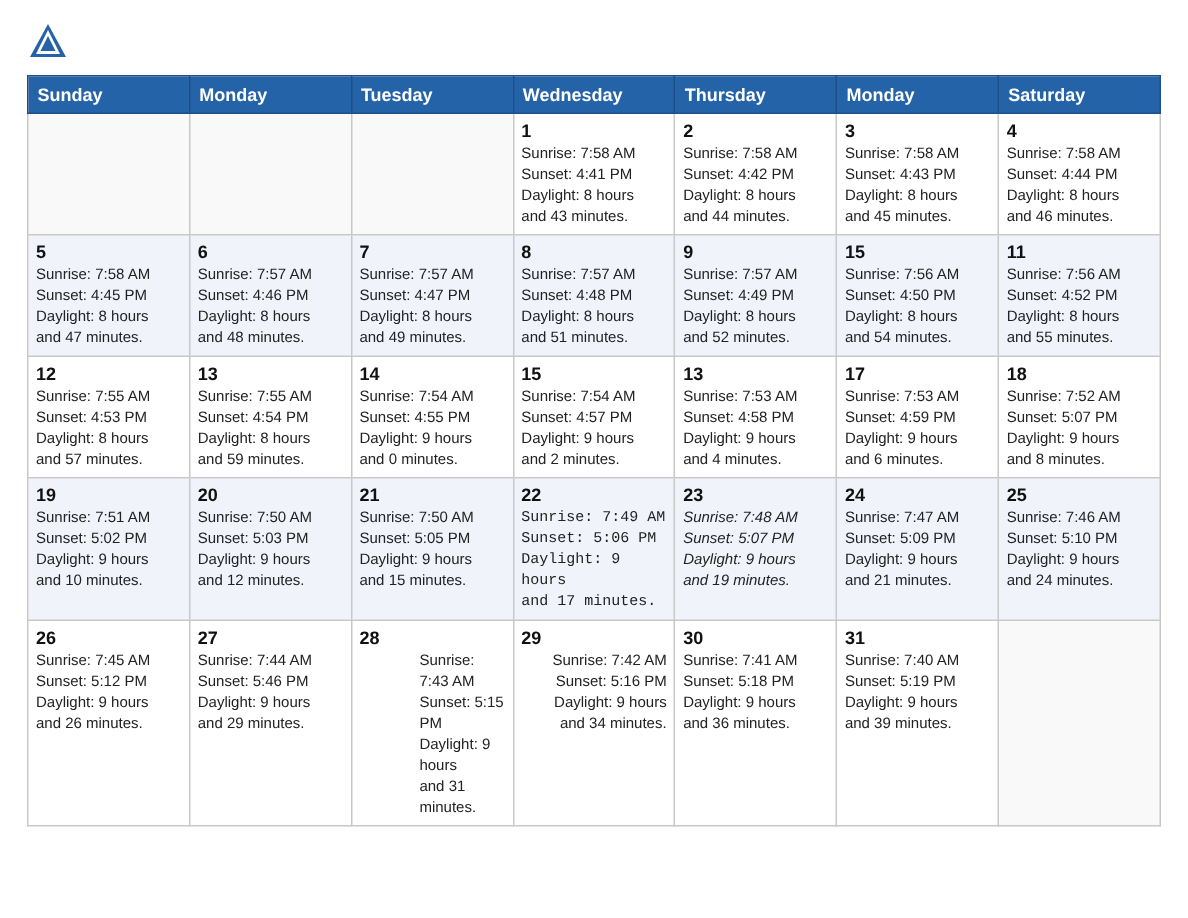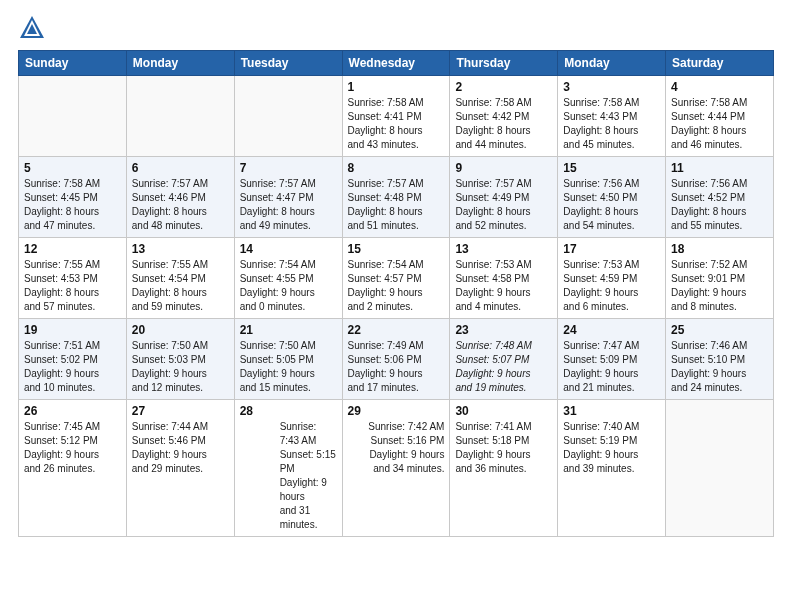--- a/index.html
+++ b/index.html
@@ -262,21 +262,21 @@
           <td>
             <span class="day-num">17</span>
             <div class="day-info" style="white-space: pre-line;">Sunrise: 7:53 AM
 Sunset: 4:59 PM
 Daylight: 9 hours
 and 6 minutes.</div>
           </td>
           <td>
             <span class="day-num">18</span>
             <div class="day-info" style="white-space: pre-line;">Sunrise: 7:52 AM
-Sunset: 9:01 PM
+Sunset: 5:07 PM
 Daylight: 9 hours
 and 8 minutes.</div>
           </td>
         </tr>
         <tr>
           <td>
             <span class="day-num">19</span>
             <div class="day-info" style="white-space: pre-line;">Sunrise: 7:51 AM
 Sunset: 5:02 PM
 Daylight: 9 hours
@@ -291,21 +291,21 @@
           </td>
           <td>
             <span class="day-num">21</span>
             <div class="day-info" style="white-space: pre-line;">Sunrise: 7:50 AM
 Sunset: 5:05 PM
 Daylight: 9 hours
 and 15 minutes.</div>
           </td>
           <td>
             <span class="day-num">22</span>
-            <div class="day-info" style="white-space: pre-line;">Sunrise: 7:49 AM
+            <div class="day-info" style="white-space: pre-line; font-family: Liberation Mono, monospace;">Sunrise: 7:49 AM
 Sunset: 5:06 PM
 Daylight: 9 hours
 and 17 minutes.</div>
           </td>
           <td>
             <span class="day-num">23</span>
             <div class="day-info" style="white-space: pre-line; font-style: italic;">Sunrise: 7:48 AM
 Sunset: 5:07 PM
 Daylight: 9 hours
 and 19 minutes.</div>

